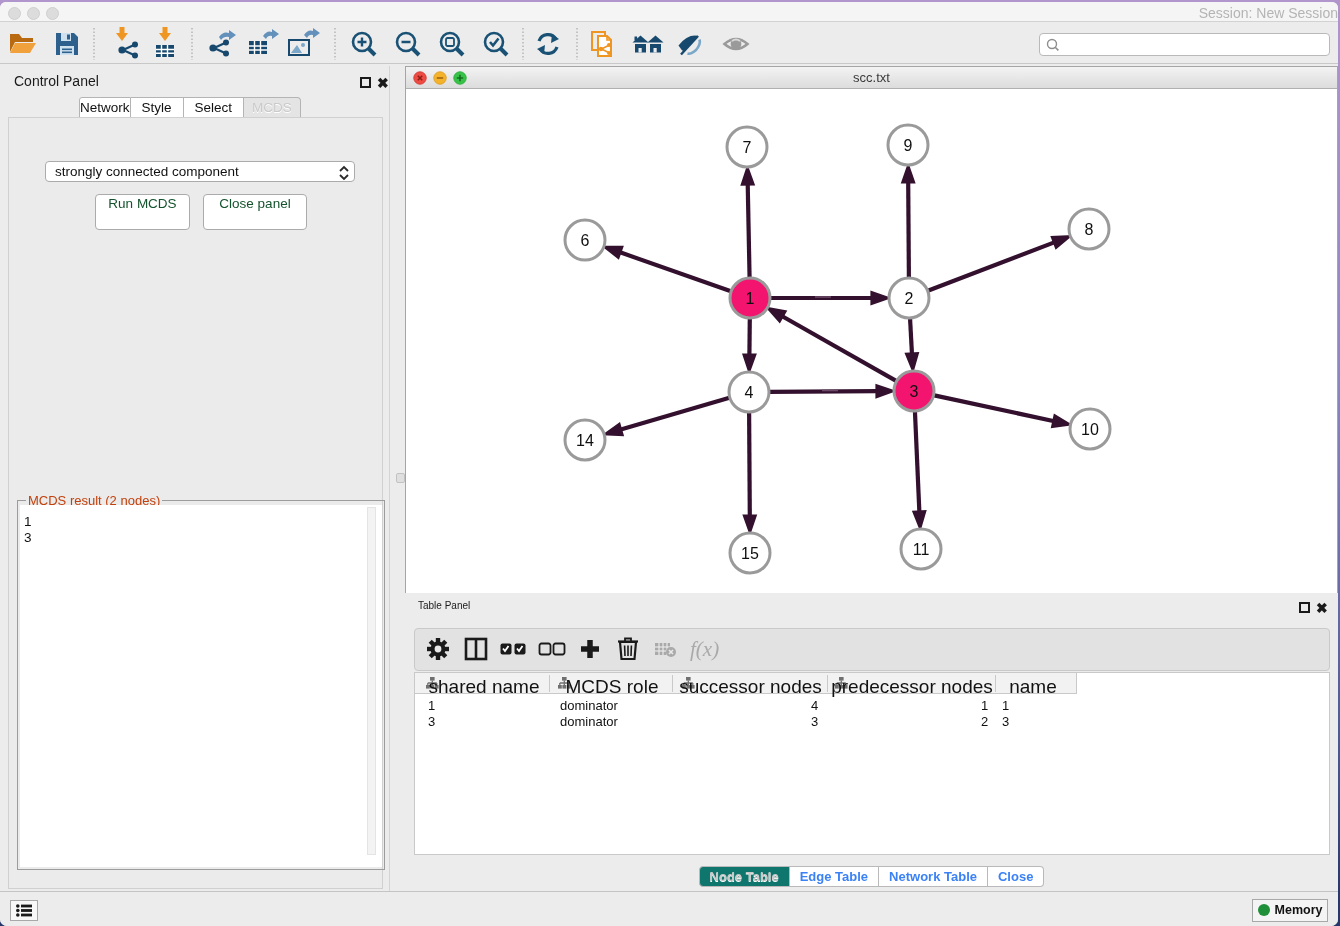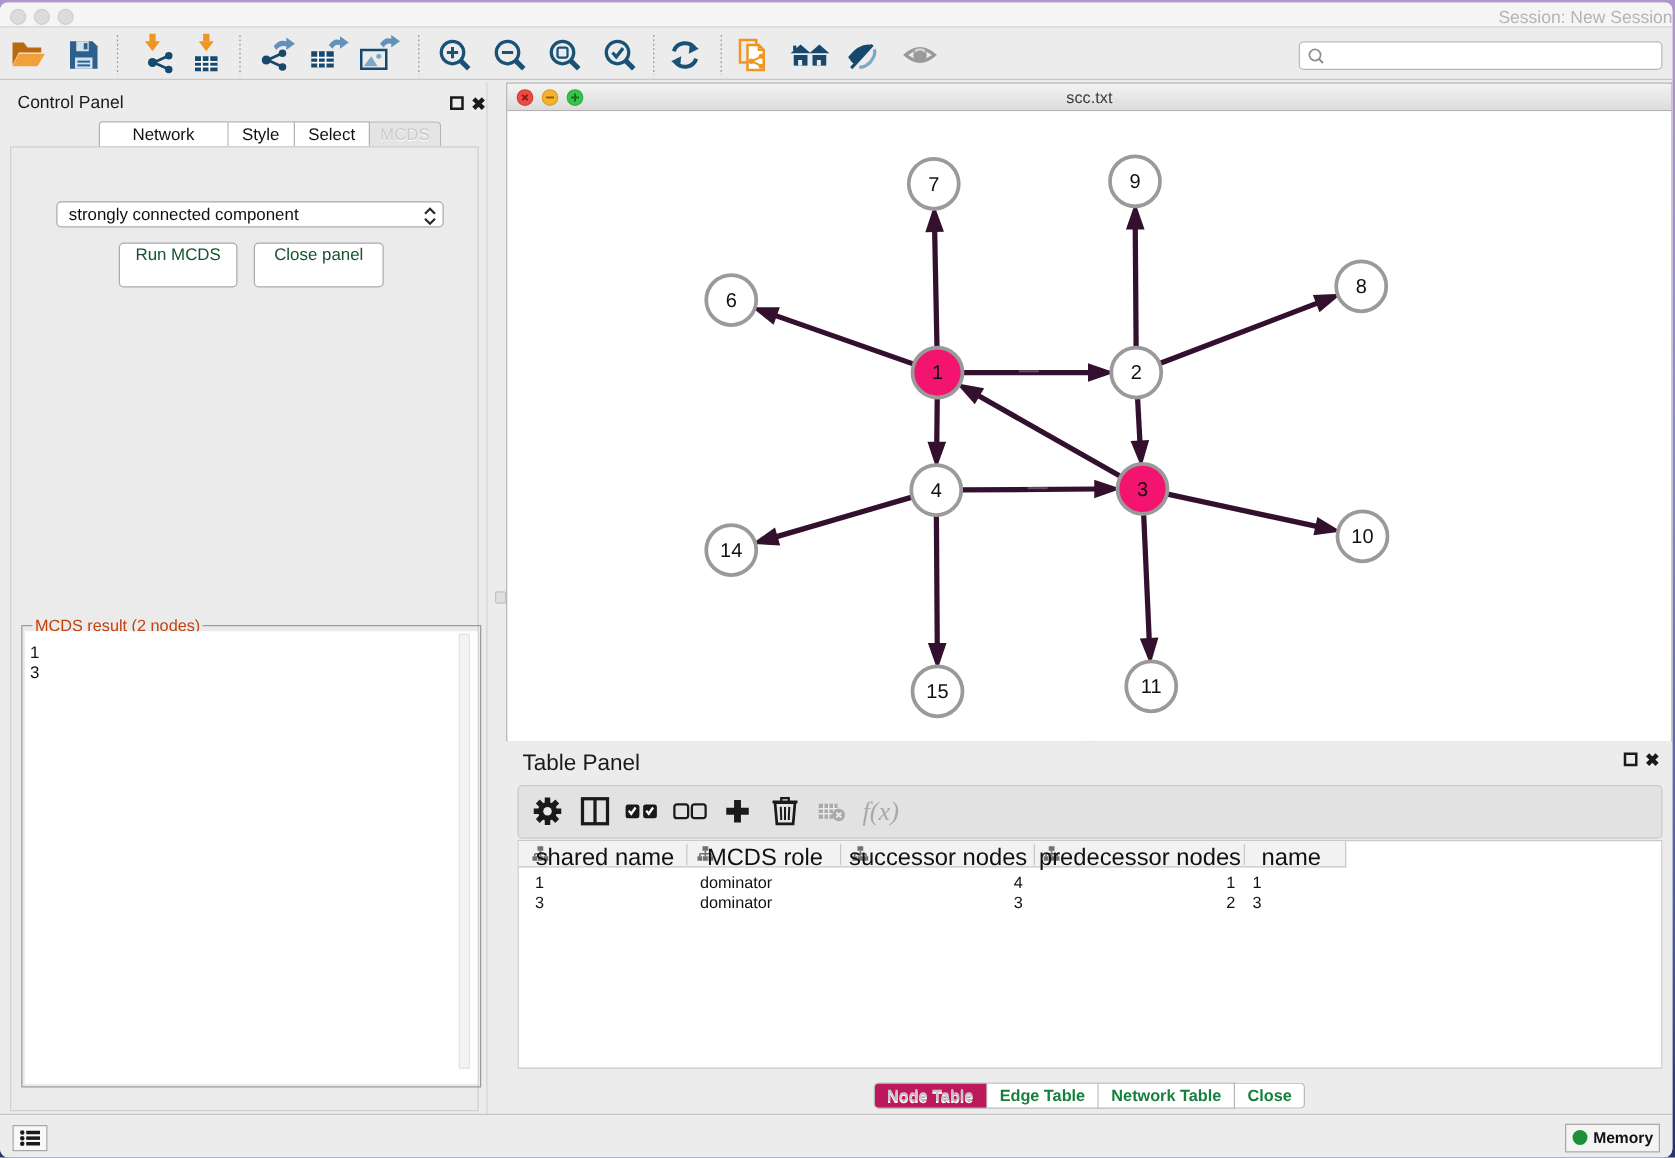--- a/index.html
+++ b/index.html
@@ -33,30 +33,30 @@
 #fieldset .lbl { position:absolute; left:8px; top:-8px; background:#ebebeb; font-size:13px; color:#c2410c; padding:0 2px; }
 
 #gutter { position:absolute; left:391px; top:64px; width:14px; height:825px; background:#ececec; }
 
 #netwin { position:absolute; left:405px; top:64px; width:933px; height:527px; border:1px solid #a5a5a5; background:#fff; }
 #nettitle { position:absolute; left:0; top:0; width:100%; height:22px; background:linear-gradient(#f3f3f3,#dcdcdc); border-bottom:1px solid #b0b0b0; }
 #nettitle .t { position:absolute; left:0; right:0; top:3px; text-align:center; font-size:13px; font-weight:normal; color:#3a3a3a; }
 #netcanvas { position:absolute; left:0; top:22px; width:931px; height:504px; background:#fff; }
 
 #tpanel { position:absolute; left:405px; top:591px; width:933px; height:298px; background:#ececec; }
-#tpanel .hdr { position:absolute; left:13px; top:7px; font-size:18px; color:#1a1a1a; }
+#tpanel .hdr { position:absolute; left:13px; top:7px; font-size:10px; color:#1a1a1a; }
 #ttoolbar { position:absolute; left:9px; top:35px; width:916px; height:43px; background:#e2e2e2; border:1px solid #c9c9c9; border-radius:4px; }
 #ttable { position:absolute; left:9px; top:79px; width:916px; height:183px; background:#fff; border:1px solid #c9c9c9; }
 #thead { position:absolute; left:0; top:0; width:662px; height:21px; background:#f2f2f2; border-bottom:1px solid #c9c9c9; border-right:1px solid #c9c9c9; }
 .th { position:absolute; top:3px; font-size:19px; color:#111; }
 .thsep { position:absolute; top:2px; height:17px; border-left:1px solid #c9c9c9; }
 .td { position:absolute; font-size:13px; color:#111; }
 
 #btabs { position:absolute; left:0; right:0; top:273px; height:21px; text-align:center; }
-.btab { display:inline-block; height:21px; background:#fff; border:1px solid #b9b9b9; border-left:none; font-size:13px; font-weight:bold; color:#15803d; line-height:20px; padding:0 10px; vertical-align:top; }
+.btab { display:inline-block; height:21px; background:#fff; border:1px solid #b9b9b9; border-left:none; font-size:13px; font-weight:bold; color:#3b82f6; line-height:20px; padding:0 10px; vertical-align:top; }
 
 #statusbar { position:absolute; left:0; top:889px; width:1338px; height:35px; background:#ececec; border-top:1px solid #c4c4c4; }
 #membtn { position:absolute; right:10px; top:7px; width:76px; height:23px; background:#f4f4f4; border:1px solid #a8a8a8; font-size:12.5px; font-weight:bold; color:#111; text-align:center; line-height:21px; }
 #listbtn { position:absolute; left:10px; top:8px; width:28px; height:21px; background:#f8f8f8; border:1px solid #a8a8a8; }
 </style>
 </head>
 <body>
 <div id="win">
   <div id="titlebar">
     <div class="tl" style="left:8px;"></div>
@@ -218,21 +218,21 @@
   <svg width="14" height="14" viewBox="0 0 14 14" style="position:absolute;left:1046px;top:36px;z-index:5;">
     <circle cx="6" cy="6" r="4.5" fill="none" stroke="#8e8e8e" stroke-width="1.4"></circle>
     <line x1="9.2" y1="9.2" x2="12.4" y2="12.4" stroke="#8e8e8e" stroke-width="1.6"></line>
   </svg>
   <input id="search" style="">
   <div id="cpanel">
     <div class="hdr">Control Panel</div>
     <div class="wbtn" style="left:360px;"></div>
     <div class="xbtn" style="left:377px;">✖</div>
     <div class="tabrow" style="left:79px; top:31px;">
-      <div class="tab first" style="padding:0 26px;">Network</div>
+      <div class="tab first" style="padding:0 0;">Network</div>
       <div class="tab" style="padding:0 11px;">Style</div>
       <div class="tab" style="padding:0 11px;">Select</div>
       <div class="tab sel" style="padding:0 8px;">MCDS</div>
     </div>
     <div id="tabcontent">
       <div id="combo">strongly connected component
         <svg width="10" height="16" viewBox="0 0 10 16" style="position:absolute; right:5px; top:3px;">
           <path d="M1,6 L5,2 L9,6" fill="none" stroke="#2a2a2a" stroke-width="1.8"></path>
           <path d="M1,10 L5,14 L9,10" fill="none" stroke="#2a2a2a" stroke-width="1.8"></path>
         </svg>
@@ -425,21 +425,21 @@
       <div class="td" style="left:396px; top:25px;">4</div>
       <div class="td" style="left:566px; top:25px;">1</div>
       <div class="td" style="left:587px; top:25px;">1</div>
       <div class="td" style="left:13px; top:41px;">3</div>
       <div class="td" style="left:145px; top:41px;">dominator</div>
       <div class="td" style="left:396px; top:41px;">3</div>
       <div class="td" style="left:566px; top:41px;">2</div>
       <div class="td" style="left:587px; top:41px;">3</div>
     </div>
     <div id="btabs">
-      <div class="btab" style="border-left:1px solid #b9b9b9; border-radius:4px 0 0 4px; background:#be185d; color:#c8c8c8; text-shadow:0 1px 0 #fff;">Node Table</div><div class="btab">Edge Table</div><div class="btab">Network Table</div><div class="btab" style="border-radius:0 4px 4px 0;">Close</div>
+      <div class="btab" style="border-left:1px solid #b9b9b9; border-radius:4px 0 0 4px; background:#0f766e; color:#c8c8c8; text-shadow:0 1px 0 #fff;">Node Table</div><div class="btab">Edge Table</div><div class="btab">Network Table</div><div class="btab" style="border-radius:0 4px 4px 0;">Close</div>
     </div>
   </div>
   <div id="statusbar">
     <div id="listbtn">
       <svg width="16" height="13" viewBox="0 0 16 13" style="position:absolute;left:5px;top:3px;">
         <g fill="#1a1a1a">
           <circle cx="1.8" cy="2" r="1.8"></circle>
             <circle cx="1.8" cy="6.5" r="1.8"></circle>
             <circle cx="1.8" cy="11" r="1.8"></circle>
           <rect x="5" y="0.6" width="11" height="2.8"></rect>

